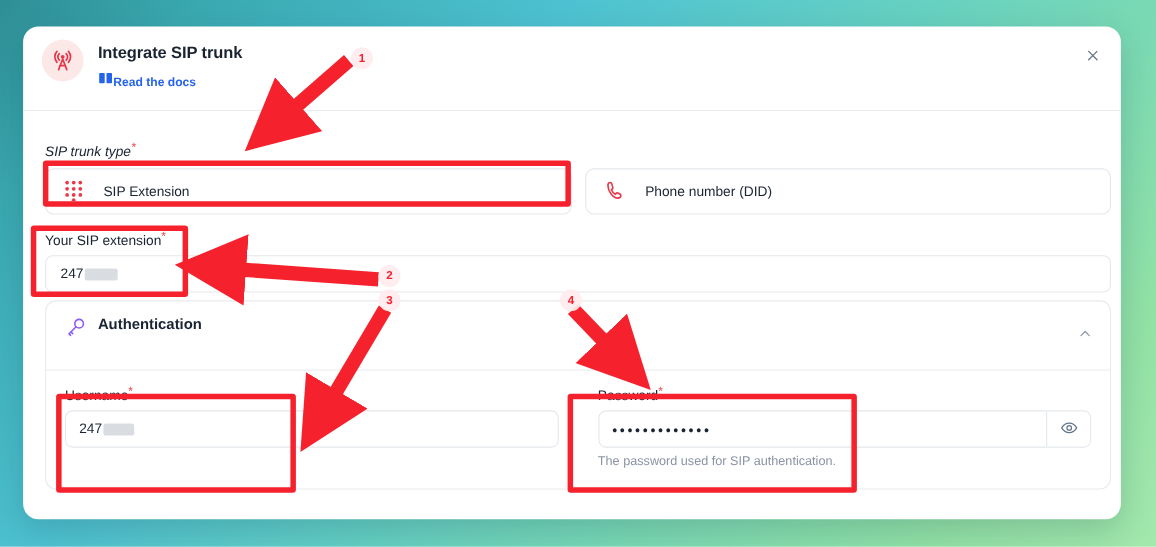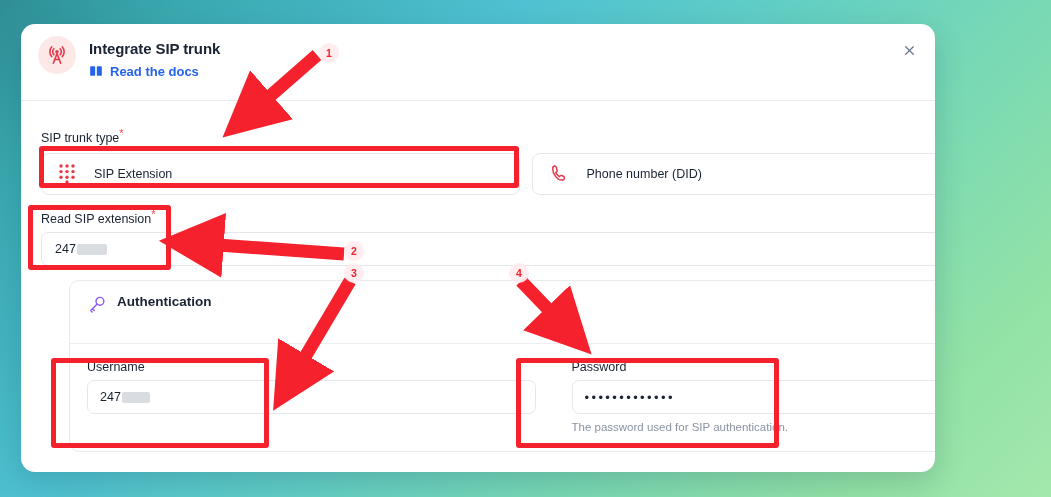--- a/index.html
+++ b/index.html
@@ -4,65 +4,65 @@
 <style>
   html,body{margin:0;padding:0;}
   body{
     width:1051px;height:497px;overflow:hidden;
     font-family:"Liberation Sans","DejaVu Sans",sans-serif;
     background:linear-gradient(135deg,#2f8e96 0%,#3aa9b0 12%,#4ec2d2 34%,#63cfc4 52%,#79d9b4 68%,#92e2a6 86%,#a3e8ad 100%);
     position:relative;
   }
   
   #card{
-    position:absolute;left:21px;top:24px;width:914px;height:448px;
+    position:absolute;left:21px;top:24px;width:998px;height:448px;
     background:#ffffff;border-radius:14px;
     box-shadow:0 10px 30px rgba(10,40,60,.18);
     overflow:hidden;
   }
   
   #cardHeader{height:76px;border-bottom:1px solid #e9ecef;position:relative;}
   #brandIcon{
     position:absolute;left:17px;top:12px;width:38px;height:38px;border-radius:50%;
     background:#fde8e8;display:flex;align-items:center;justify-content:center;
   }
   #modalTitle{
     position:absolute;left:68px;top:16px;font-size:15px;font-weight:bold;color:#1a2332;letter-spacing:-.1px;
   }
   #docsLink{
-    position:absolute;left:68px;top:40px;display:flex;align-items:flex-start;gap:7px;
-    font-size:13px;font-weight:bold;color:#2563eb;cursor:pointer;text-decoration:none;
+    position:absolute;left:68px;top:40px;display:flex;align-items:flex-end;
+    font-size:11px;font-weight:bold;color:#2563eb;cursor:pointer;text-decoration:none;
   }
   #closeBtn{
     position:absolute;right:12px;top:14px;width:28px;height:28px;border:none;background:transparent;
     cursor:pointer;display:flex;align-items:center;justify-content:center;color:#64748b;
   }
   
   #cardBody{padding:0;position:relative;}
   .fieldLabel{font-size:12.5px;color:#1a2332;font-weight:normal;}
   .req{color:#ef4444;font-size:11px;vertical-align:super;line-height:0;}
-  #trunkTypeLabel{position:absolute;left:20px;top:30px;}
+  #trunkTypeLabel{position:absolute;left:20px;top:30px;font-style:italic;}
   .typeRow{position:absolute;left:20px;top:52px;width:969px;display:flex;gap:12px;}
   .typeCard{
     flex:1;height:42px;border:1px solid #e4e7ec;border-radius:8px;background:#fff;
     display:flex;align-items:center;padding:4px 16px;gap:18px;cursor:pointer;box-sizing:border-box;
     font-size:12.5px;color:#1a2332;
   }
   .typeCard.selected{border-color:#e4e7ec;}
   #extLabel{position:absolute;left:20px;top:111px;}
   .redact{display:inline-block;height:11px;background:#d9dde2;border-radius:2px;vertical-align:-1px;}
   #extValueWrap{
     position:absolute;left:20px;top:131px;width:969px;height:34px;box-sizing:border-box;
     border:1px solid #e4e7ec;border-radius:7px;background:#fff;
     display:flex;align-items:center;padding:0 13px;font-size:12.5px;color:#1a2332;
   }
   
   #authPanel{
-    position:absolute;left:20px;top:179px;width:969px;height:172px;box-sizing:border-box;
-    border:1px solid #e8eaee;border-radius:10px;background:#fff;overflow:hidden;margin-left:28px;
+    position:absolute;left:20px;top:172px;width:969px;height:172px;box-sizing:border-box;
+    border:1px solid #e8eaee;border-radius:10px;background:#fff;overflow:hidden;
   }
   #authHeader{height:62px;position:relative;border-bottom:1px solid #eceef1;}
   #authIcon{position:absolute;left:17px;top:14px;width:20px;height:20px;}
   #authTitle{position:absolute;left:47px;top:13px;font-size:13.5px;font-weight:bold;color:#1a2332;}
   #authSubtitle{position:absolute;left:47px;top:34px;font-size:12px;color:#8a93a3;}
   #authToggle{
     position:absolute;right:10px;top:18px;width:26px;height:26px;border:none;background:transparent;
     cursor:pointer;display:flex;align-items:center;justify-content:center;color:#8a93a3;
   }
   #authFields{display:flex;padding:16px 17px 0 17px;gap:36px;}
@@ -150,21 +150,21 @@
         <span>
           <svg width="20" height="20" viewBox="0 0 24 24" fill="none" stroke="#e8394a" stroke-width="1.8" stroke-linecap="round" stroke-linejoin="round">
             <path d="M7 3.5c-1.6 0-2.6 1.4-2.6 3.2 0 6.4 5.5 13.8 10.8 13.8 1.9 0 3.3-1.2 3.3-2.8 0-1-.7-1.7-1.8-2.1l-1.6-.6c-.9-.3-1.6 0-2.1.7l-.5.7c-2-1.1-3.6-3-4.4-5l.8-.5c.7-.4 1-1.1.8-1.9l-.5-1.8C8.8 4.2 8 3.5 7 3.5z"></path>
           </svg>
         </span>
         <span>Phone number (DID)</span>
       </div>
     </div>
 
     <div id="extLabel" class="fieldLabel">
-      <span>Read SIP extension</span><span class="req">*</span>
+      <span>Your SIP extension</span><span class="req">*</span>
     </div>
     <div id="extValueWrap">
       <span>247</span>
         <span class="redact" style="width:30px;margin-left:1px;"></span>
     </div>
 
     <div id="authPanel">
       <div id="authHeader">
         <span id="authIcon">
           <svg width="20" height="20" viewBox="0 0 24 24" fill="none" stroke="#8b5cf6" stroke-width="1.7" stroke-linecap="round" stroke-linejoin="round">

